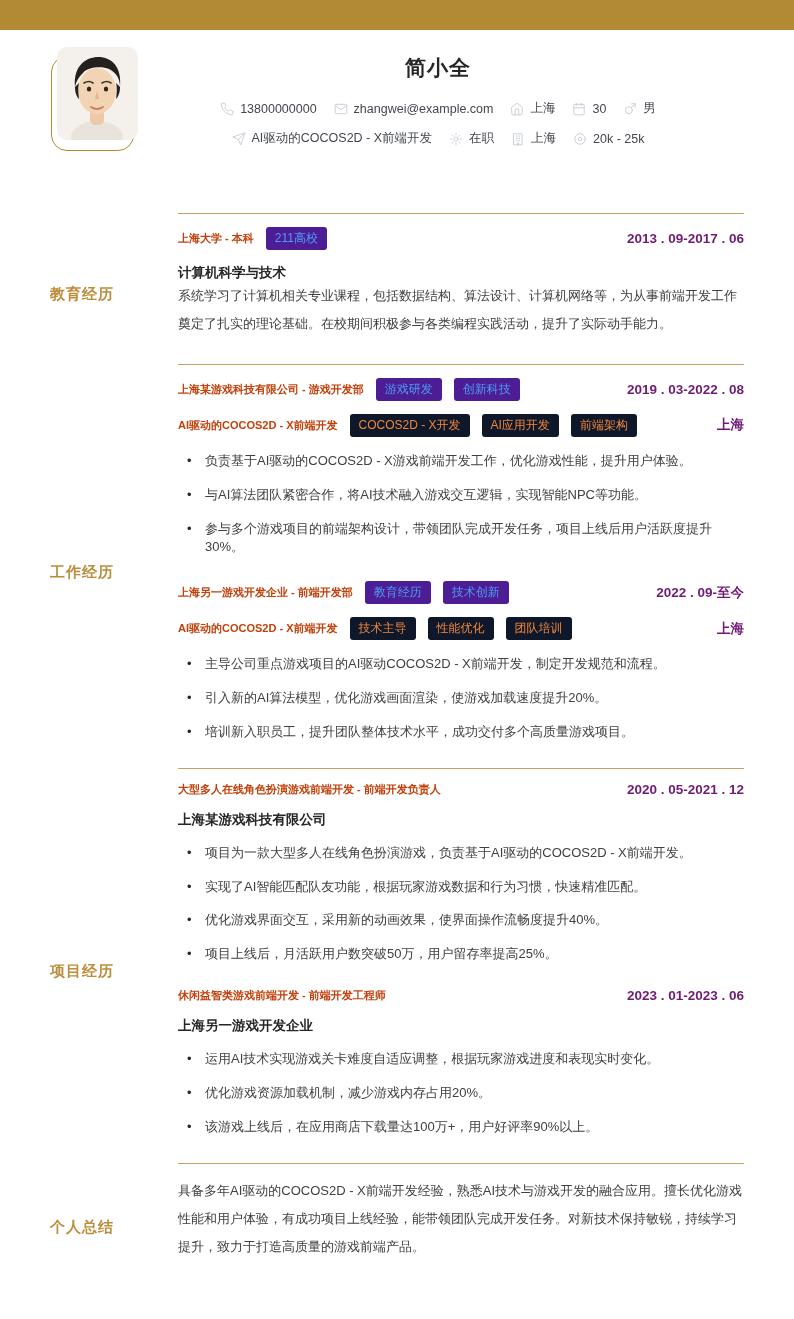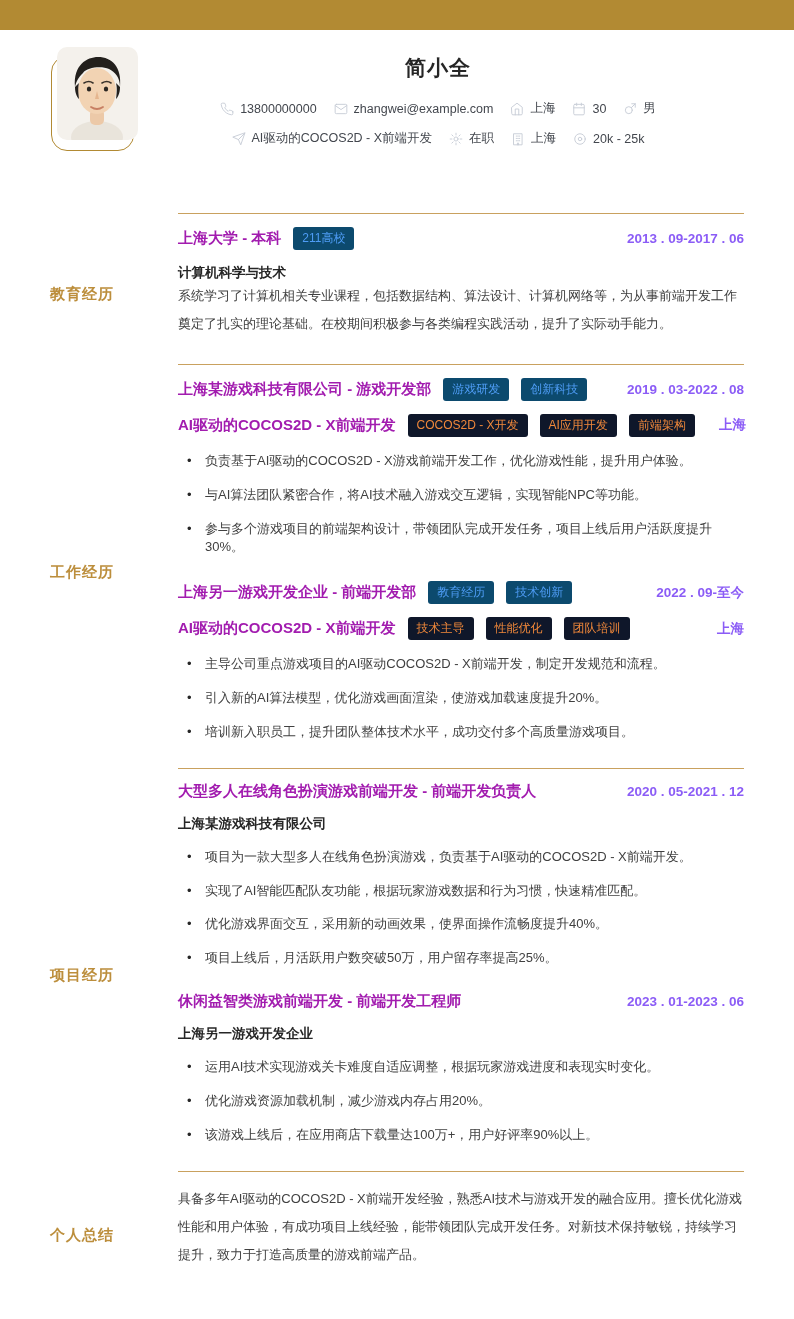--- a/index.html
+++ b/index.html
@@ -29,25 +29,25 @@
   .cicon svg{width:14px;height:14px;stroke:#c7ccd6;fill:none;stroke-width:1.6;stroke-linecap:round;stroke-linejoin:round;}
   
   .sections{padding:0 50px;margin-top:37px;}
   .section{display:flex;align-items:center;}
   .section-title{width:128px;flex:none;padding-top:13px;color:#bc8e3c;font-size:15px;font-weight:bold;letter-spacing:1px;}
   .section-body{flex:1;border-top:1px solid #c9a15e;padding:13px 0 18px 0;min-width:0;}
   .entry{margin-bottom:8px;}
   .entry + .entry{margin-top:24px;}
   .entry-row{display:flex;align-items:center;gap:12px;}
   .entry-row + .entry-row{margin-top:13px;}
-  .entry-title{font-weight:bold;color:#a21caf;font-size:15px;white-space:nowrap;}
+  .entry-title{font-weight:bold;color:#c2410c;font-size:11px;white-space:nowrap;}
   .spacer{flex:1;}
-  .entry-date,.entry-loc{font-weight:bold;color:#8b5cf6;font-size:13.5px;white-space:nowrap;}
+  .entry-date,.entry-loc{font-weight:bold;color:#701a75;font-size:13.5px;white-space:nowrap;}
   .tag{font-size:12px;padding:3px 9px;border-radius:3px;white-space:nowrap;}
-  .tag.blue{color:#4e9cf5;background:#0c4a6e;}
+  .tag.blue{color:#4e9cf5;background:#4c1d95;}
   .tag.orange{color:#f0883a;background:#0f172a;}
   .bullets{list-style:none;margin:6px 0 0 0;padding:0;}
   .bullets li{position:relative;padding-left:27px;margin-top:15px;line-height:1.45;color:#404040;}
   .bullets li::before{content:"•";position:absolute;left:9px;top:0;color:#262626;}
   .para{line-height:2.15;margin:0;color:#404040;}
   .bold-line{font-weight:bold;color:#262626;font-size:13.5px;margin-top:14px;font-family:Liberation Mono, monospace;}
   .edu-para{margin-top:0;}
 </style>
 </head>
 <body>

